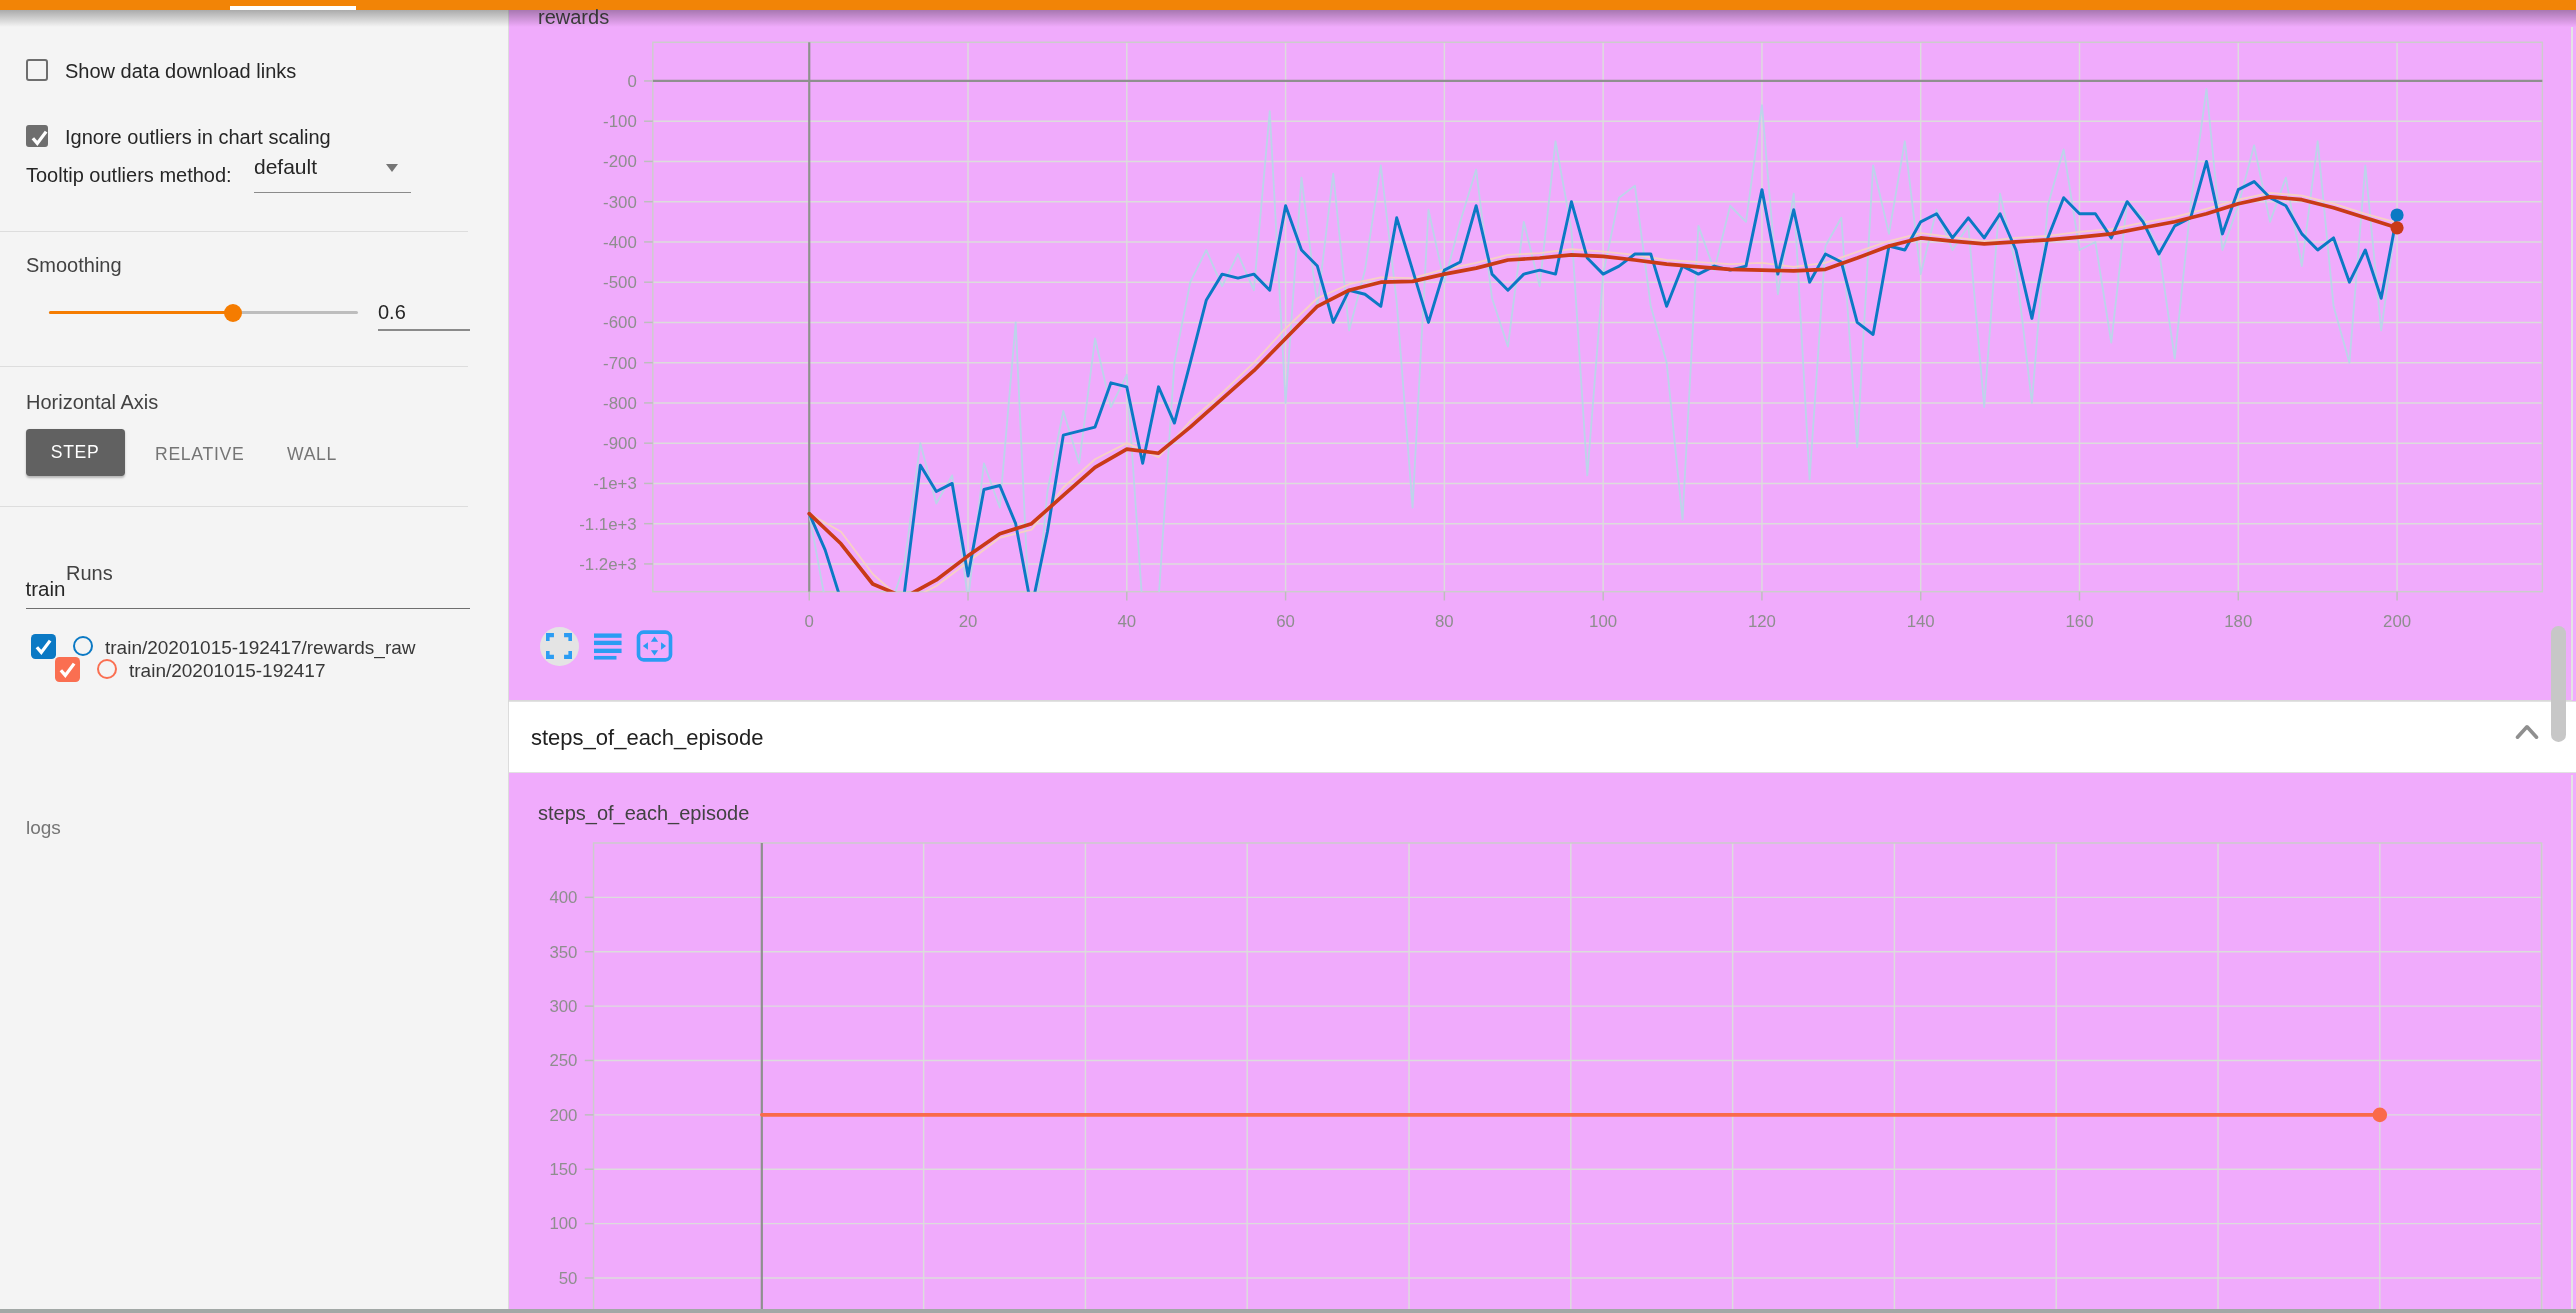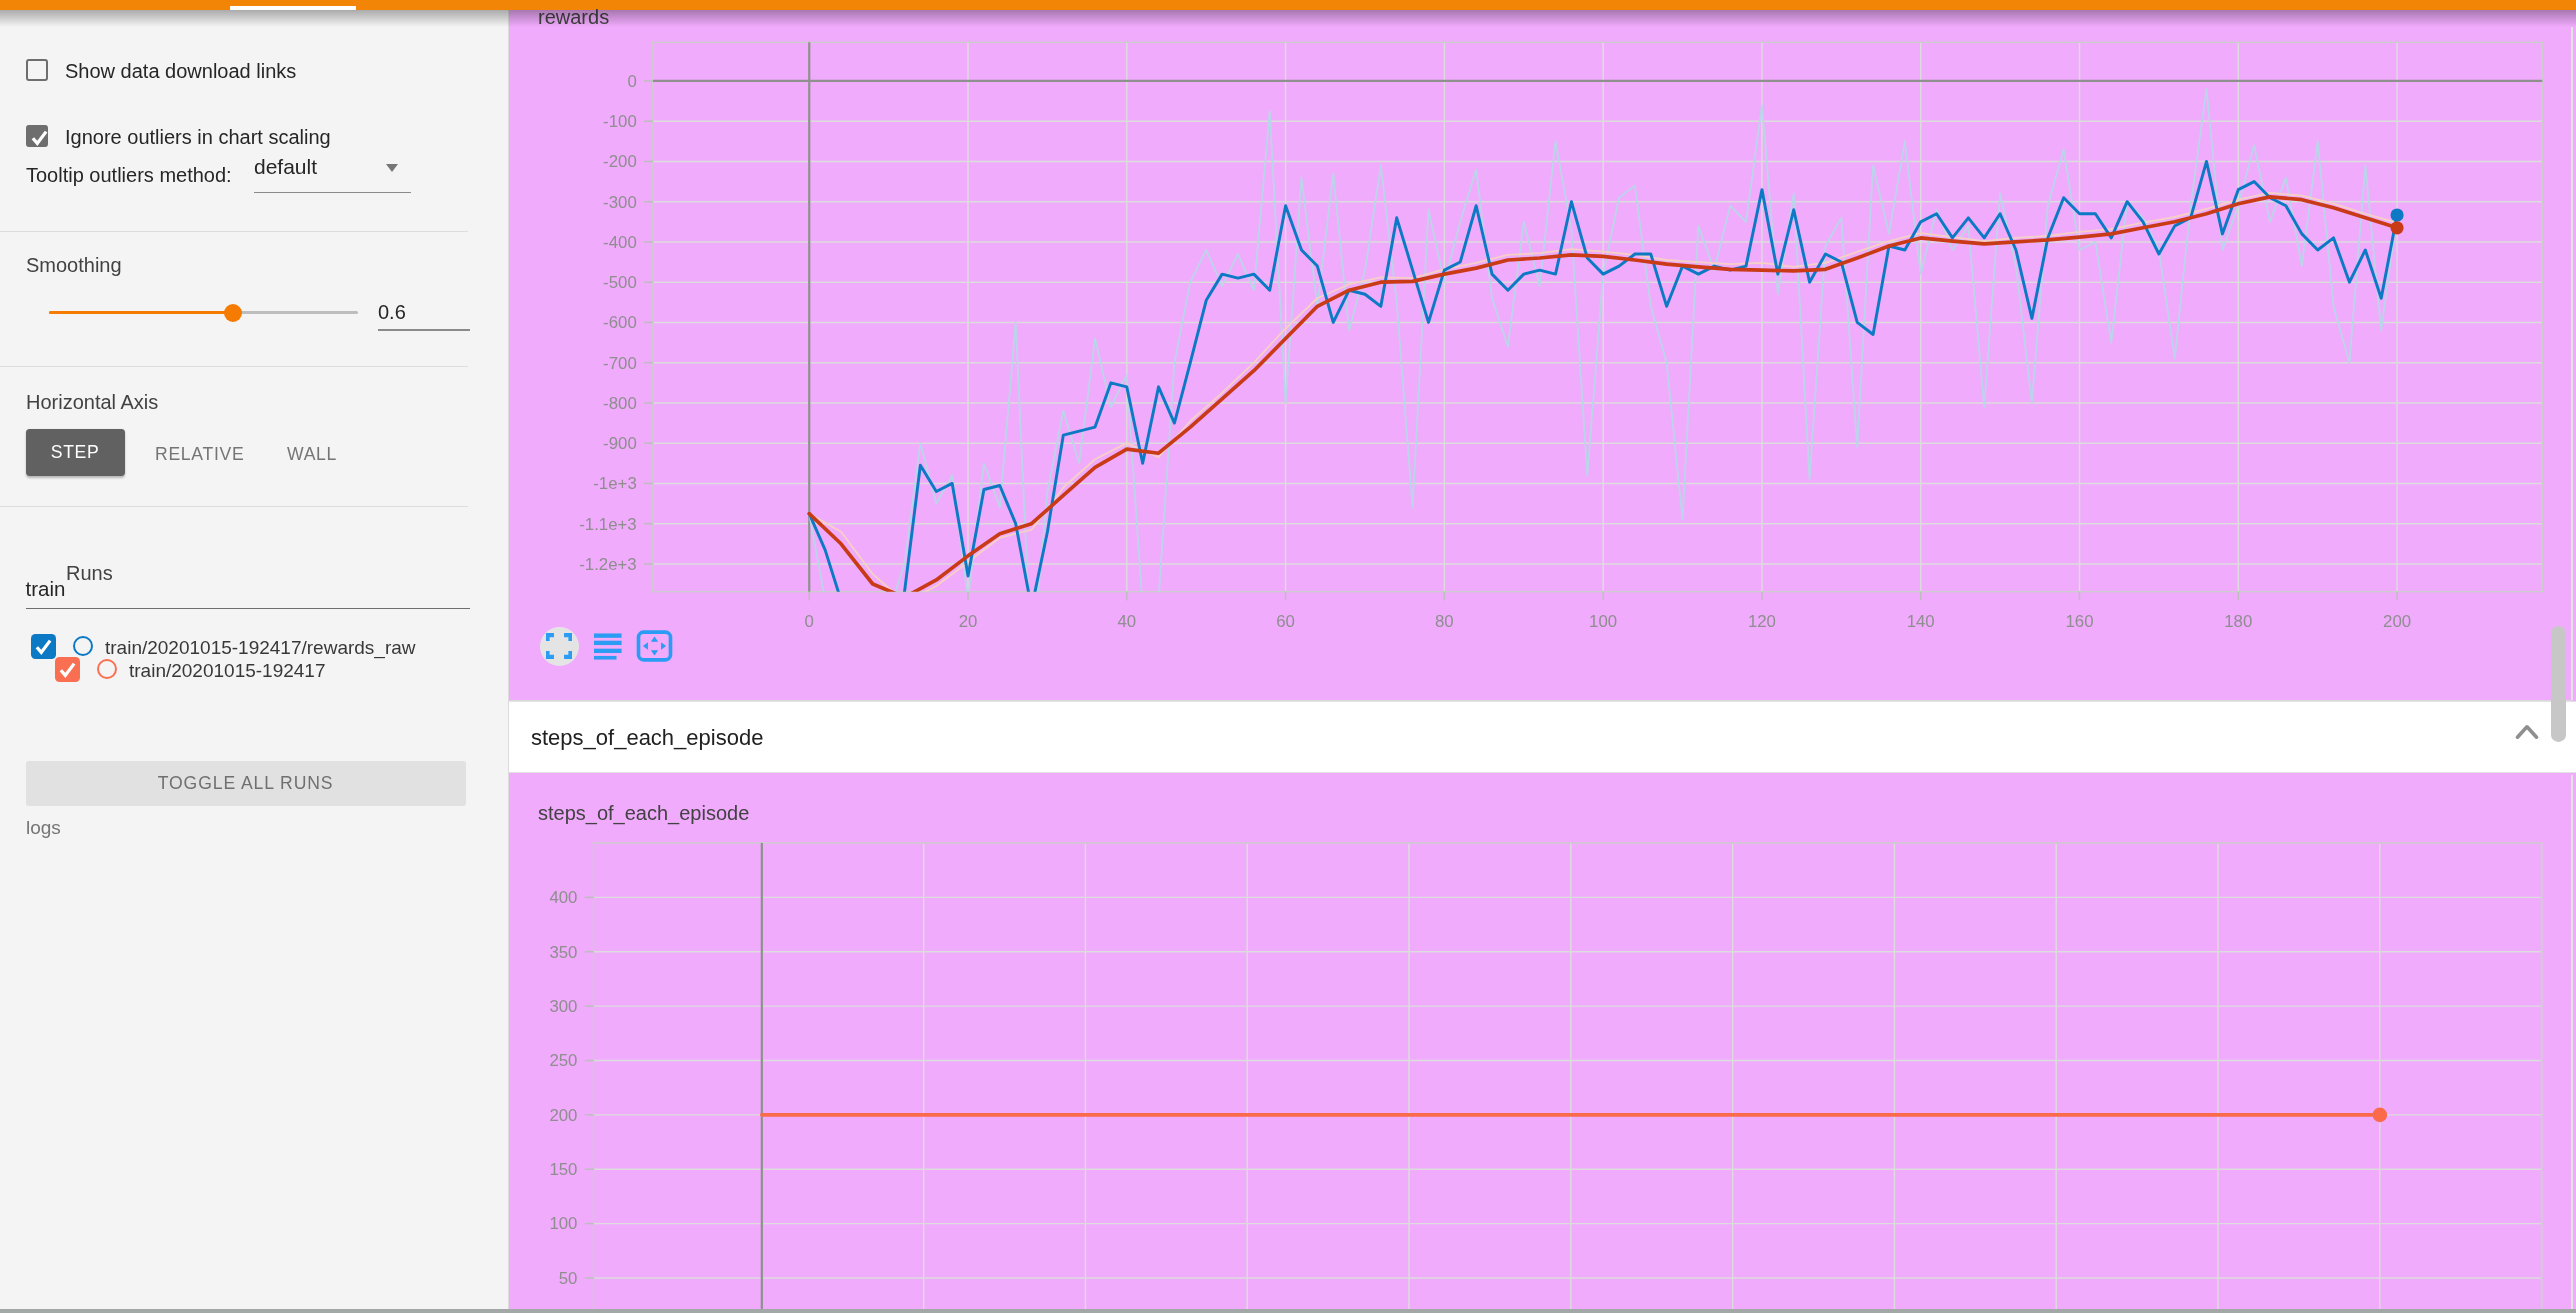--- a/index.html
+++ b/index.html
@@ -112,21 +112,20 @@
       <div class="runbox abs" style="left:0;top:0;background:#0b79c4;">
         <svg width="25" height="25" viewBox="0 0 34 34">
             <polyline points="8,18 14,25 26,9" fill="none" stroke="#ffffff" stroke-width="4.5"></polyline>
           </svg>
       </div>
       <div class="runradio abs" style="left:42px;top:2.2px;border-color:#0b79c4;"></div>
       <div class="runlabel abs" style="left:74px;top:2.9px;">train/20201015-192417/rewards_raw</div>
     </div>
 
 
-    <div id="toggle-all" class="abs">TOGGLE ALL RUNS</div>
     <div class="muted abs" style="left:26px;top:807px;font-size:19px;">logs</div>
   </div>
 
   <div class="abs" style="left:538px;top:5.9px;z-index:5;">
     <span class="chart-title">rewards</span>
   </div>
   <svg id="chart1" class="abs" style="left:508px;top:9.5px;" width="2068" height="693" viewBox="0 0 2827 947">
       <clipPath id="chart1-clip">
         <rect x="198" y="44" width="2583" height="751"></rect>
       </clipPath>

